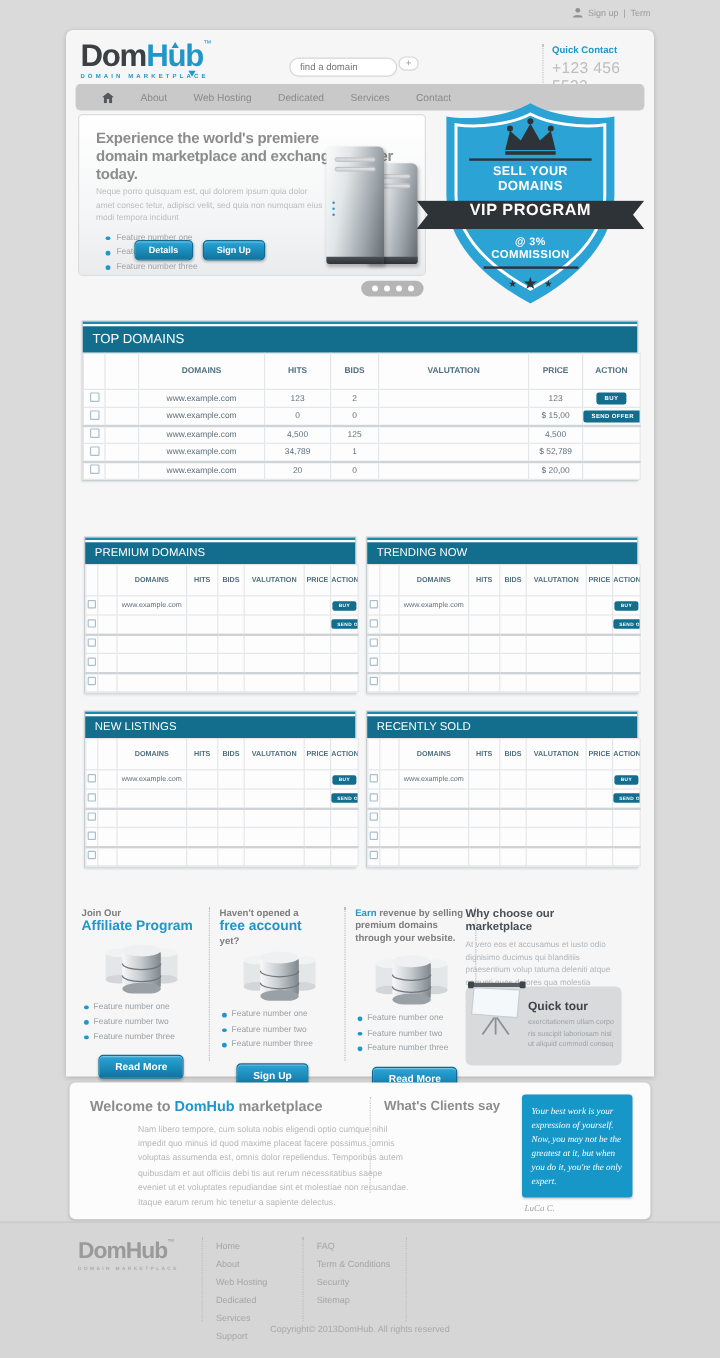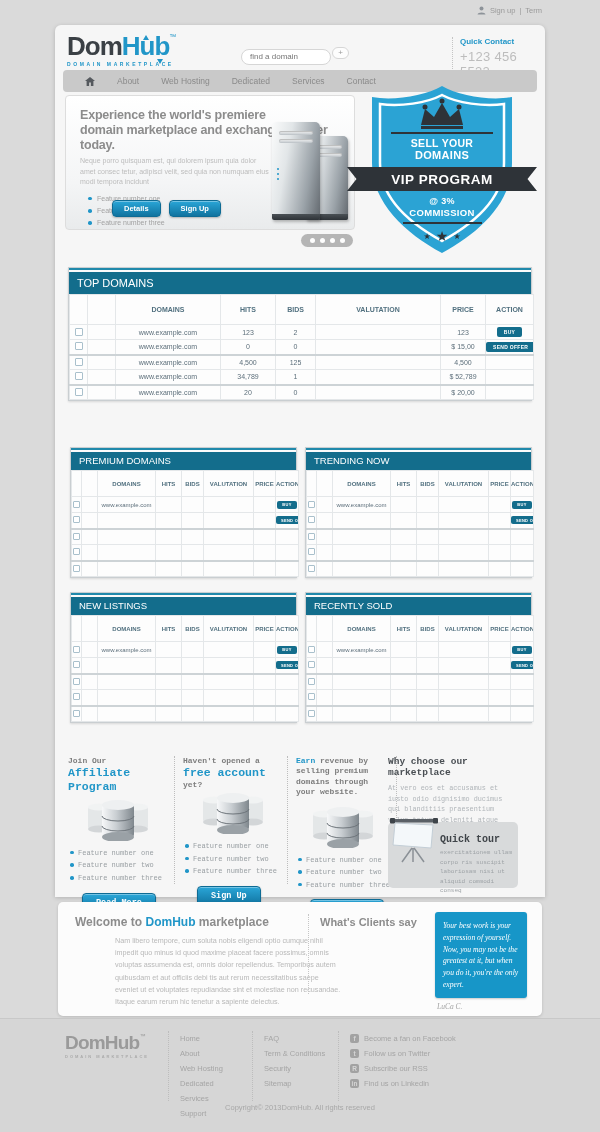--- a/index.html
+++ b/index.html
@@ -64,21 +64,21 @@
 
   
   .badge { position:absolute; left:308px; top:58px; width:158px; height:176px; }
   .badge svg.shield { position:absolute; left:0; top:0; }
   .badge .btext { position:absolute; width:100%; text-align:center; color:#fff; font-weight:bold; letter-spacing:.3px; }
   .b-line { position:absolute; left:25%; width:50%; height:2px; background:#2e3338; }
   .bl-top { top:49px; left:18%; width:64%; }
   .bl-bot { top:139px; }
   .b-sell { top:54px; font-size:10.5px; font-weight:normal; }
   .b-dom  { top:66px; font-size:11px; }
-  .ribbon { position:absolute; left:-16px; right:-16px; top:84px; height:24px; background:#2e3338; clip-path:polygon(0 0,100% 0,95% 50%,100% 100%,0 100%,5% 50%); display:flex; align-items:center; justify-content:center; }
+  .ribbon { position:absolute; left:-16px; right:-16px; top:84px; height:24px; background:#2e3338; clip-path:polygon(0 0,100% 0,95% 50%,100% 100%,0 100%,5% 50%); display:flex; align-items:flex-start; justify-content:center; }
   .ribbon span { color:#fff; font-size:13.5px; font-weight:bold; letter-spacing:.5px; }
   .b-pct  { top:113px; font-size:9px; }
   .b-comm { top:124px; font-size:9.5px; }
   .b-stars { position:absolute; top:143px; width:100%; text-align:center; color:#2e3338; font-family:"DejaVu Sans", sans-serif; }
   .star-s { font-size:8px; vertical-align:2px; }
   .star-b { font-size:14px; }
 
   
   .sec { position:absolute; background:#fbfbfb; border:1px solid #c9ced1; box-shadow:0 1px 2px rgba(0,0,0,.12); }
   .sec .strip { height:4px; background:#2089ab; border-bottom:2px solid #fbfbfb; }
@@ -104,21 +104,21 @@
   .sec-sm { width:227px; }
   .pos-tl { left:15px;  top:422px; }
   .pos-tr { left:250px; top:422px; }
   .pos-bl { left:15px;  top:567px; }
   .pos-br { left:250px; top:567px; }
 
   
   .features { position:absolute; left:0; top:727px; width:490px; height:145px; }
   .fsep { position:absolute; top:4px; height:128px; border-left:1px dotted #bdbdbd; }
   .fs1 { left:119px; } .fs2 { left:232px; } .fs3 { left:341px; }
-  .fcol { position:absolute; top:4px;font-family:Liberation Mono, monospace; }
+  .fcol { position:absolute; top:4px; }
   .fc1 { left:13px;  width:100px; }
   .fc2 { left:128px; width:100px; }
   .fc3 { left:241px; width:94px; }
   .fc4 { left:333px; width:130px; }
   .f-pre  { font-size:8px; font-weight:bold; color:#7d7d7d; line-height:1.3; }
   .f-title{ font-size:11.5px; font-weight:bold; color:#2196c8; line-height:1.15; }
   .f-lead { color:#2196c8; }
   .f-icon { text-align:center; margin-top:4px; height:46px; }
   .fc2 .f-icon, .fc3 .f-icon { margin-top:0; }
   .flist { list-style:none; margin-top:4px; }
@@ -822,32 +822,14 @@
     <li>Dedicated</li>
     <li>Services</li>
     <li>Support</li>
   </ul>
   <ul class="f-links f-l2">
     <li>FAQ</li>
     <li>Term &amp; Conditions</li>
     <li>Security</li>
     <li>Sitemap</li>
   </ul>
-  <ul class="f-social">
-    <li>
-        <span class="soc-ic">f</span>
-        <span>Become a fan on Facebook</span>
-      </li>
-    <li>
-        <span class="soc-ic">t</span>
-        <span>Follow us on Twitter</span>
-      </li>
-    <li>
-        <span class="soc-ic">R</span>
-        <span>Subscribe our RSS</span>
-      </li>
-    <li>
-        <span class="soc-ic">in</span>
-        <span>Find us on Linkedin</span>
-      </li>
-  </ul>
   <div class="copyright">Copyright© 2013DomHub. All rights reserved</div>
 </div>
 
 </body></html>

